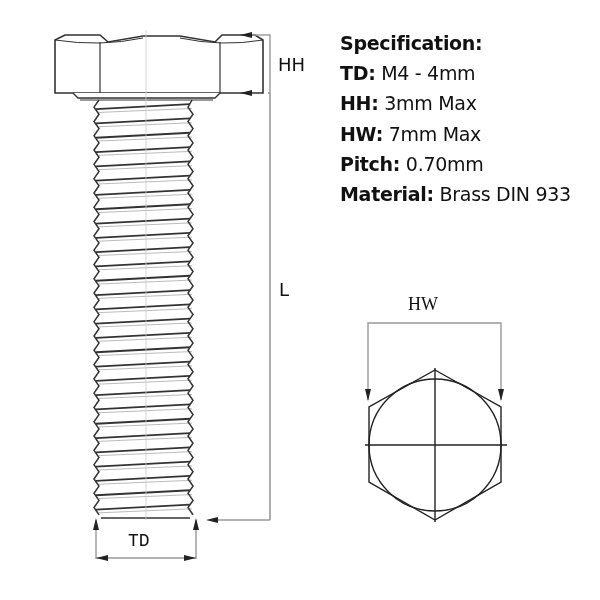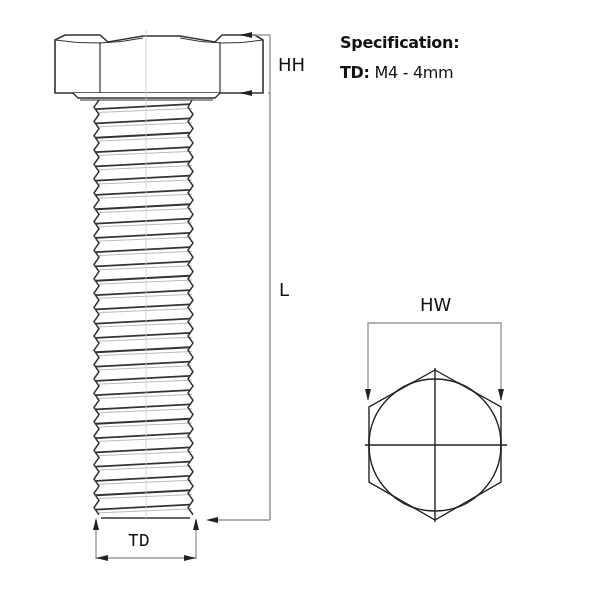--- a/index.html
+++ b/index.html
@@ -1,18 +1,18 @@
 <!DOCTYPE html>
 <html><head>
 <meta charset="utf-8">
 <style>
   html, body { margin: 0; padding: 0; background: #ffffff; }
   body { width: 600px; height: 600px; position: relative; overflow: hidden; font-family: "DejaVu Sans", sans-serif; }
   svg.drawing { position: absolute; left: 0; top: 0; }
-  .spec { position: absolute; left: 340px; top: 28px; color: #111; font-size: 16px; line-height: 30.2px; letter-spacing: -0.3px; }
+  .spec { position: absolute; left: 340px; top: 28px; color: #111; font-size: 19px; line-height: 30.2px; letter-spacing: -0.3px; }
   .spec .title { font-weight: bold; }
   .spec .row .key { font-weight: bold; margin-top: 40px; }
   .spec .row .val { font-weight: normal; }
   .lbl { position: absolute; color: #111; font-size: 18px; font-family: "DejaVu Sans", sans-serif; }
 </style>
 </head>
 <body>
 
 <svg class="drawing" width="600" height="600" viewBox="0 0 600 600">
 
@@ -125,18 +125,22 @@
     <polygon points="435,370 501,407 501,482 435,520 369,482 369,407"></polygon>
     <circle cx="435" cy="445" r="66"></circle>
     <line x1="365" y1="445" x2="507" y2="445"></line>
     <line x1="435" y1="368" x2="435" y2="522"></line>
   </g>
 </svg>
 
 <div class="lbl" style="left:278px; top:54px;">HH</div>
 <div class="lbl" style="left:279px; top:279px;">L</div>
 <div class="lbl" style="left:128px; top:531px;font-family:Liberation Mono, monospace;">TD</div>
-<div class="lbl" style="left:420px; top:294px;">HW</div>
+<div class="lbl" style="left:408px; top:294px;font-family:Liberation Serif, serif;">HW</div>
 
 <div class="spec">
   <div class="title">Specification:</div>
   <div class="row"><span class="key">TD:</span> <span class="val">M4 - 4mm</span></div>
+  <div class="row"><span class="key">HH:</span> <span class="val">3mm Max</span></div>
+  <div class="row"><span class="key">HW:</span> <span class="val">7mm Max</span></div>
+  <div class="row"><span class="key">Pitch:</span> <span class="val">0.70mm</span></div>
+  <div class="row"><span class="key">Material:</span> <span class="val">Brass DIN 933</span></div>
 </div>
 
 </body></html>

